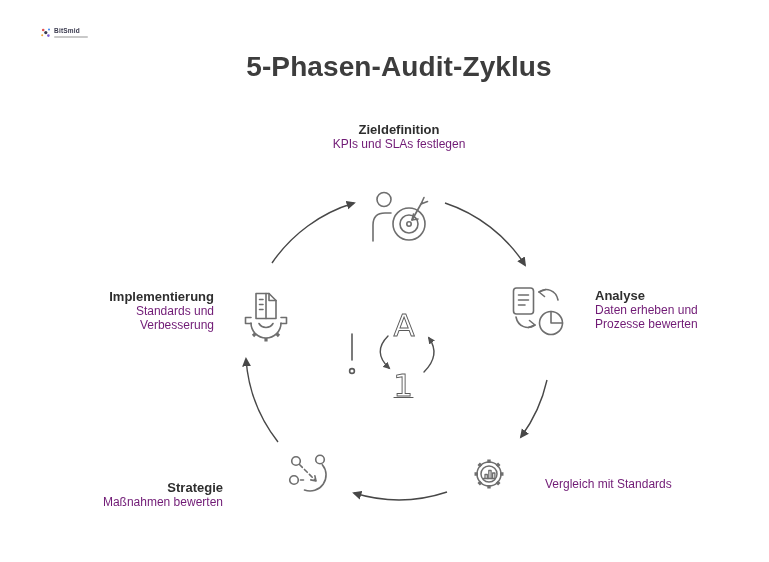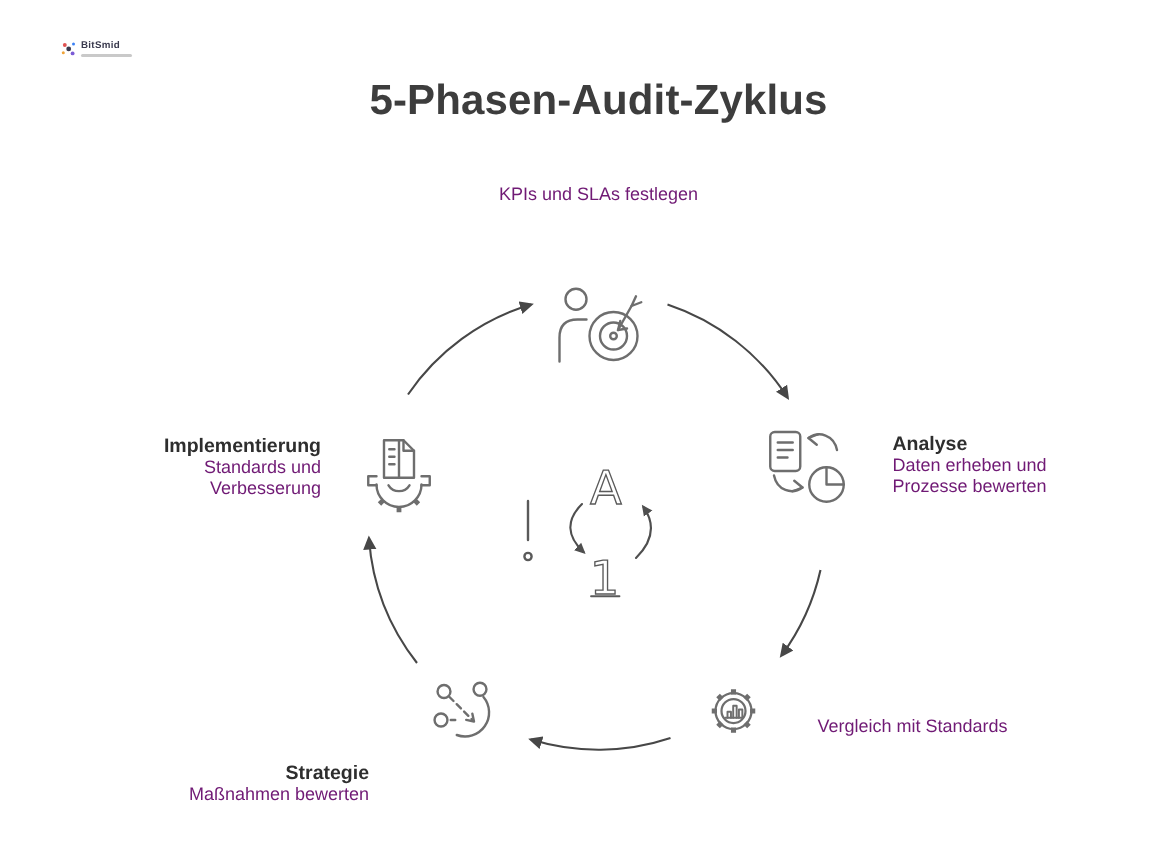--- a/index.html
+++ b/index.html
@@ -14,21 +14,21 @@
   .main-title{
     position:absolute;top:51px;left:399px;transform:translateX(-50%);
     font-size:28px;font-weight:700;color:#3d3d3d;white-space:nowrap;letter-spacing:.1px;
   }
   .label-block{position:absolute;white-space:nowrap;}
   .phase-title{font-size:13px;font-weight:700;color:#2e2e2e;line-height:15px;}
   .phase-desc{font-size:12px;color:#701a75;line-height:14px;}
   .lb-top{top:122px;left:399px;transform:translateX(-50%);text-align:center;}
   .lb-right{top:288px;left:595px;text-align:left;}
   .lb-bottom-right{top:477px;left:545px;text-align:left;}
-  .lb-bottom-left{top:480px;right:523px;text-align:right;margin-top:27px;}
+  .lb-bottom-left{top:480px;right:546px;text-align:right;}
   .lb-left{top:289px;right:555px;text-align:right;}
   svg.canvas{position:absolute;left:0;top:0;overflow:visible;}
 </style>
 </head>
 <body>
 
 <div class="logo">
   <svg width="12" height="12" viewBox="0 0 12 12">
     <circle cx="3.2" cy="3" r="1.3" fill="#e05252"></circle>
     <circle cx="9" cy="2.4" r="1" fill="#3b82f6"></circle>
@@ -38,20 +38,21 @@
   </svg>
   <div class="logo-col">
     <span class="logo-text">BitSmid</span>
     <span class="logo-bar"></span>
   </div>
 </div>
 
 <div class="main-title">5-Phasen-Audit-Zyklus</div>
 
 <div class="label-block lb-top">
+  <div class="phase-title">Zieldefinition</div>
   <div class="phase-desc">KPIs und SLAs festlegen</div>
 </div>
 
 <div class="label-block lb-right">
   <div class="phase-title">Analyse</div>
   <div class="phase-desc">Daten erheben und</div>
   <div class="phase-desc">Prozesse bewerten</div>
 </div>
 
 <div class="label-block lb-bottom-right">

